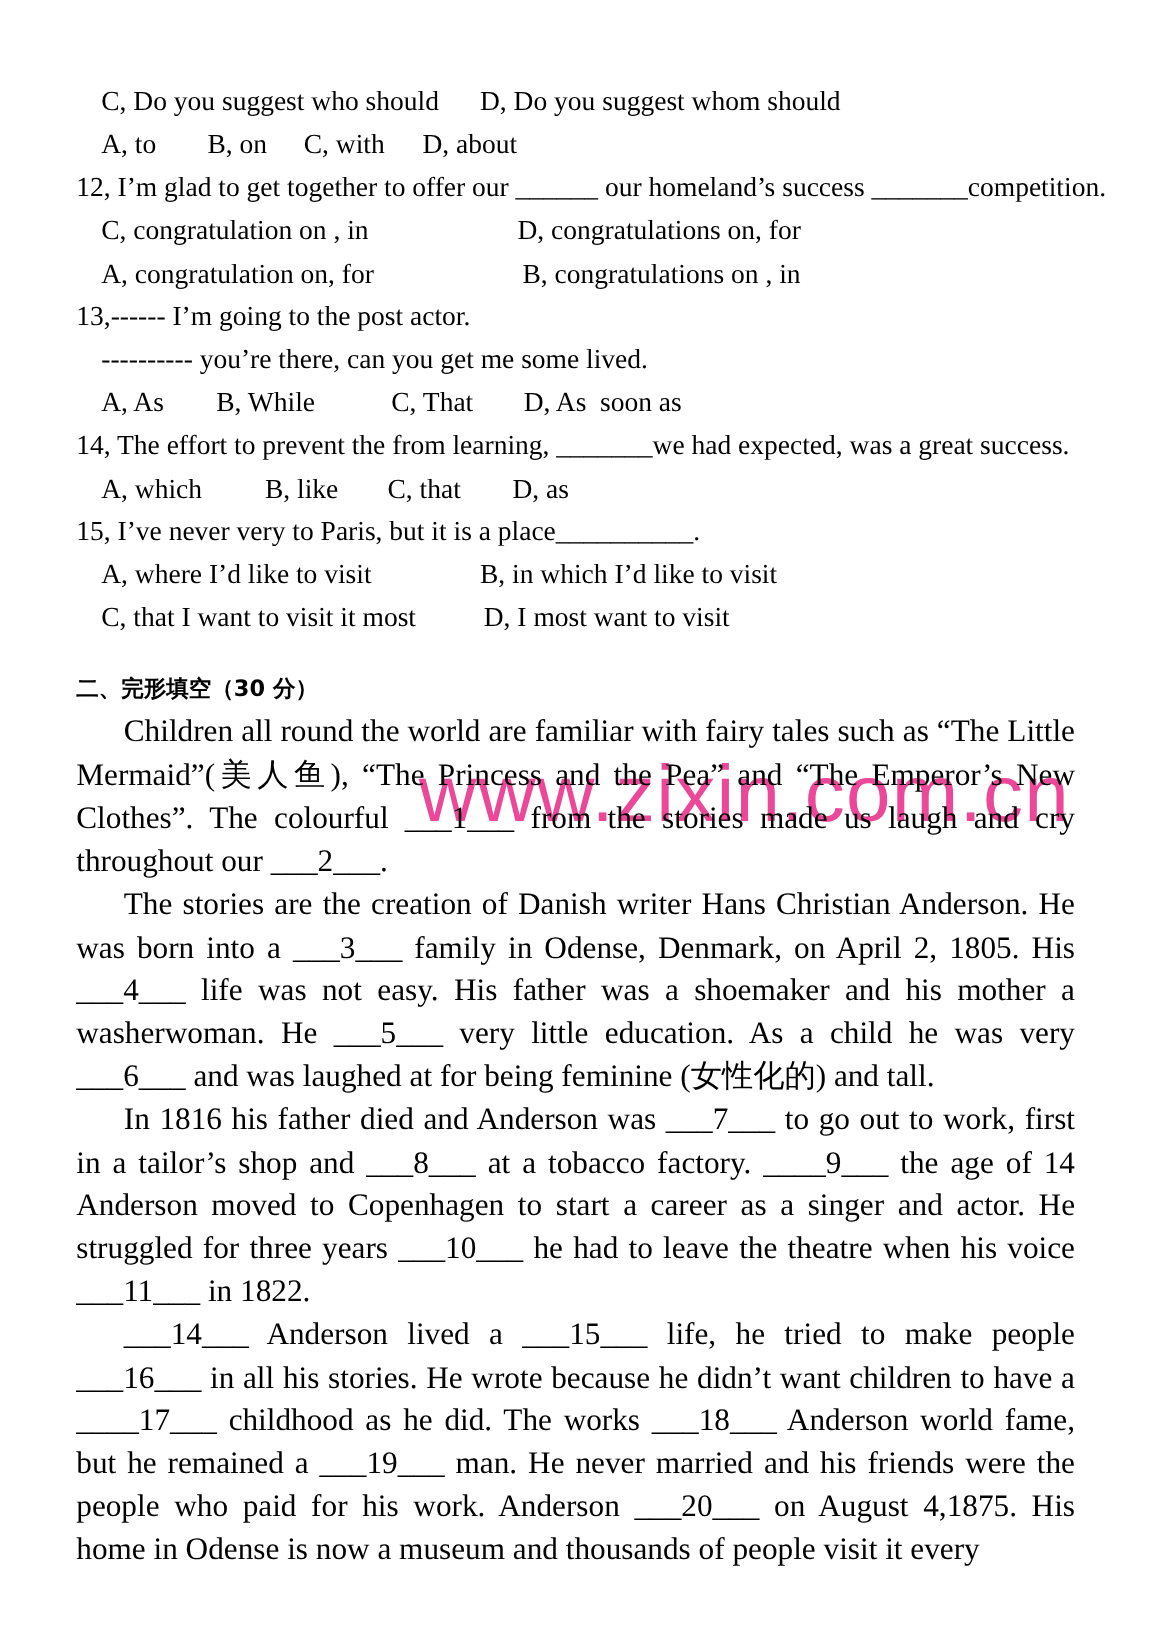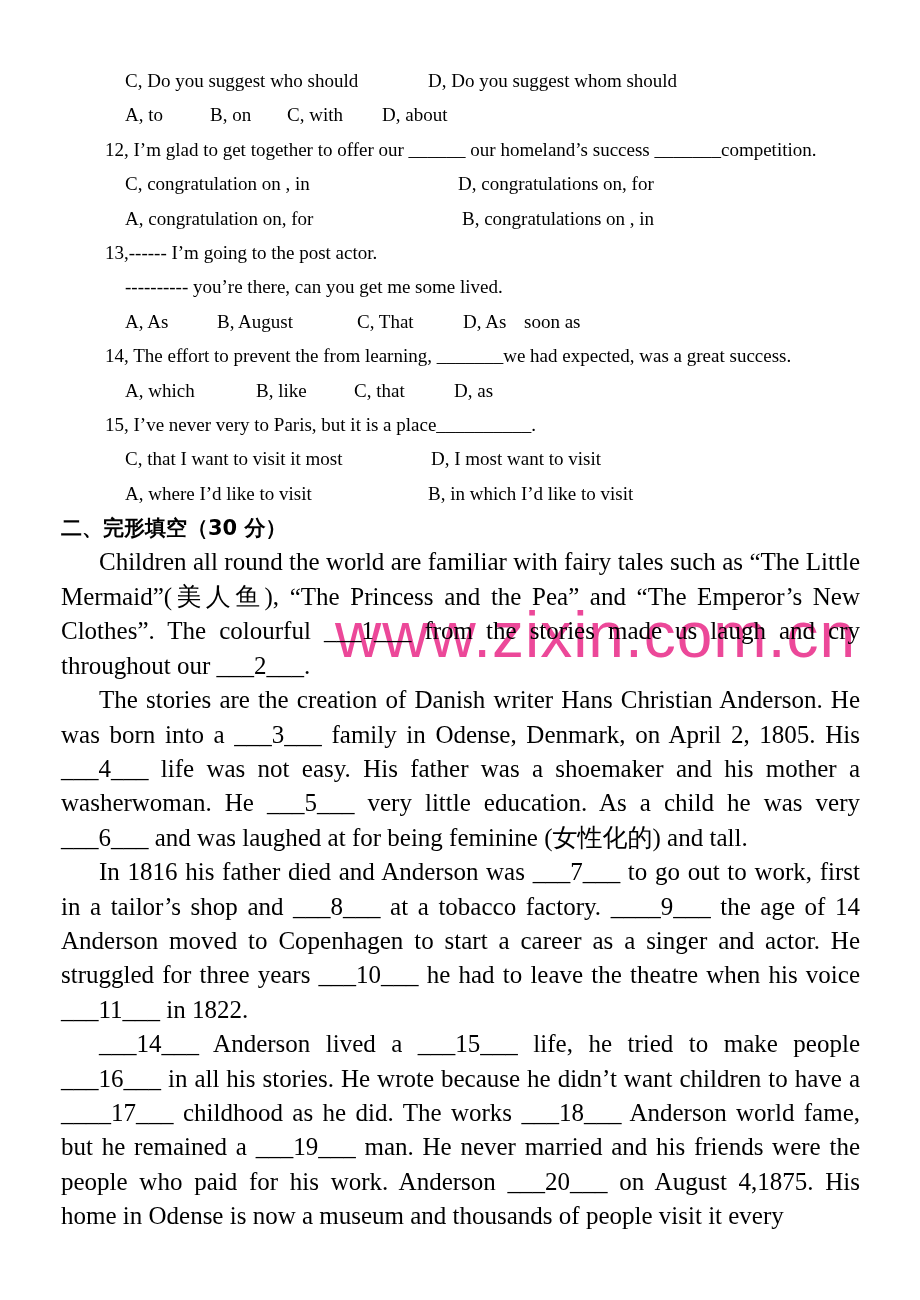--- a/index.html
+++ b/index.html
@@ -3,29 +3,28 @@
 <meta charset="utf-8">
 <style>
   html, body { margin: 0; padding: 0; background: #ffffff; }
   body {
     width: 920px; height: 1300px; overflow: hidden; position: relative;
     font-family: "Liberation Serif", "DejaVu Serif", serif;
     color: #000000;
   }
   .page { position: absolute; left: 61px; top: 64px; width: 799px; }
   .line {
-    font-size: 19px; line-height: 34.4px; height: 34.4px; white-space: pre;
+    font-size: 22px; line-height: 34.4px; height: 34.4px; white-space: pre;
     overflow: visible;
-    margin-left: 44px;
   }
   .opt { padding-left: 20px; }
   .opt span { display: inline-block; }
   .heading {
     font-family: "DejaVu Sans", "Liberation Sans", sans-serif;
-    font-weight: bold; font-size: 21px; line-height: 34.4px; height: 34.4px;
+    font-weight: bold; font-size: 18px; line-height: 34.4px; height: 34.4px; margin-top: 24px;
   }
   .para {
     font-size: 25px; line-height: 34.4px; text-align: justify;
     text-indent: 38px; margin: 0;
   }
   .watermark {
     position: absolute; left: 335px; top: 598px;
     font-family: "Liberation Sans", "DejaVu Sans", sans-serif;
     font-size: 64px; color: #ec4899; letter-spacing: 1px;
     z-index: 0; white-space: nowrap;
@@ -42,28 +41,28 @@
   <div class="line opt"><span style="width:303px">C, Do you suggest who should</span><span>D, Do you suggest whom should</span></div>
 
   <div class="line opt"><span style="width:85px">A, to</span><span style="width:77px">B, on</span><span style="width:95px">C, with</span><span>D, about</span></div>
 
   <div class="line">12, I’m glad to get together to offer our ______ our homeland’s success _______competition.</div>
   <div class="line opt"><span style="width:333px">C, congratulation on , in</span><span>D, congratulations on, for</span></div>
   <div class="line opt"><span style="width:337px">A, congratulation on, for</span><span>B, congratulations on , in</span></div>
 
   <div class="line">13,------ I’m going to the post actor.</div>
   <div class="line opt">---------- you’re there, can you get me some lived.</div>
-  <div class="line opt"><span style="width:92px">A, As</span><span style="width:140px">B, August</span><span style="width:106px">C, That</span><span style="width:61px">D, As</span><span>soon as</span></div>
+  <div class="line opt"><span style="width:92px">A, As</span><span style="width:140px">B, While</span><span style="width:106px">C, That</span><span style="width:61px">D, As</span><span>soon as</span></div>
 
   <div class="line">14, The effort to prevent the from learning, _______we had expected, was a great success.</div>
   <div class="line opt"><span style="width:131px">A, which</span><span style="width:98px">B, like</span><span style="width:100px">C, that</span><span>D, as</span></div>
 
   <div class="line">15, I’ve never very to Paris, but it is a place__________.</div>
+  <div class="line opt"><span style="width:303px">A, where I’d like to visit</span><span>B, in which I’d like to visit</span></div>
   <div class="line opt"><span style="width:306px">C, that I want to visit it most</span><span>D, I most want to visit</span></div>
-  <div class="line opt"><span style="width:303px">A, where I’d like to visit</span><span>B, in which I’d like to visit</span></div>
 
   <div class="heading">二、完形填空（30 分）</div>
 
   <p class="para">Children all round the world are familiar with fairy tales such as “The Little Mermaid”(美人鱼), “The Princess and the Pea” and “The Emperor’s New Clothes”. The colourful ___1___ from the stories made us laugh and cry throughout our ___2___.</p>
   <p class="para">The stories are the creation of Danish writer Hans Christian Anderson. He was born into a ___3___ family in Odense, Denmark, on April 2, 1805. His ___4___ life was not easy. His father was a shoemaker and his mother a washerwoman. He ___5___ very little education. As a child he was very ___6___ and was laughed at for being feminine (女性化的) and tall.</p>
   <p class="para">In 1816 his father died and Anderson was ___7___ to go out to work, first in a tailor’s shop and ___8___ at a tobacco factory. ____9___ the age of 14 Anderson moved to Copenhagen to start a career as a singer and actor. He struggled for three years ___10___ he had to leave the theatre when his voice ___11___ in 1822.</p>
   <p class="para">___14___ Anderson lived a ___15___ life, he tried to make people ___16___ in all his stories. He wrote because he didn’t want children to have a ____17___ childhood as he did. The works ___18___ Anderson world fame, but he remained a ___19___ man. He never married and his friends were the people who paid for his work. Anderson ___20___ on August 4,1875. His home in Odense is now a museum and thousands of people visit it every</p>
 
 </div>
 

